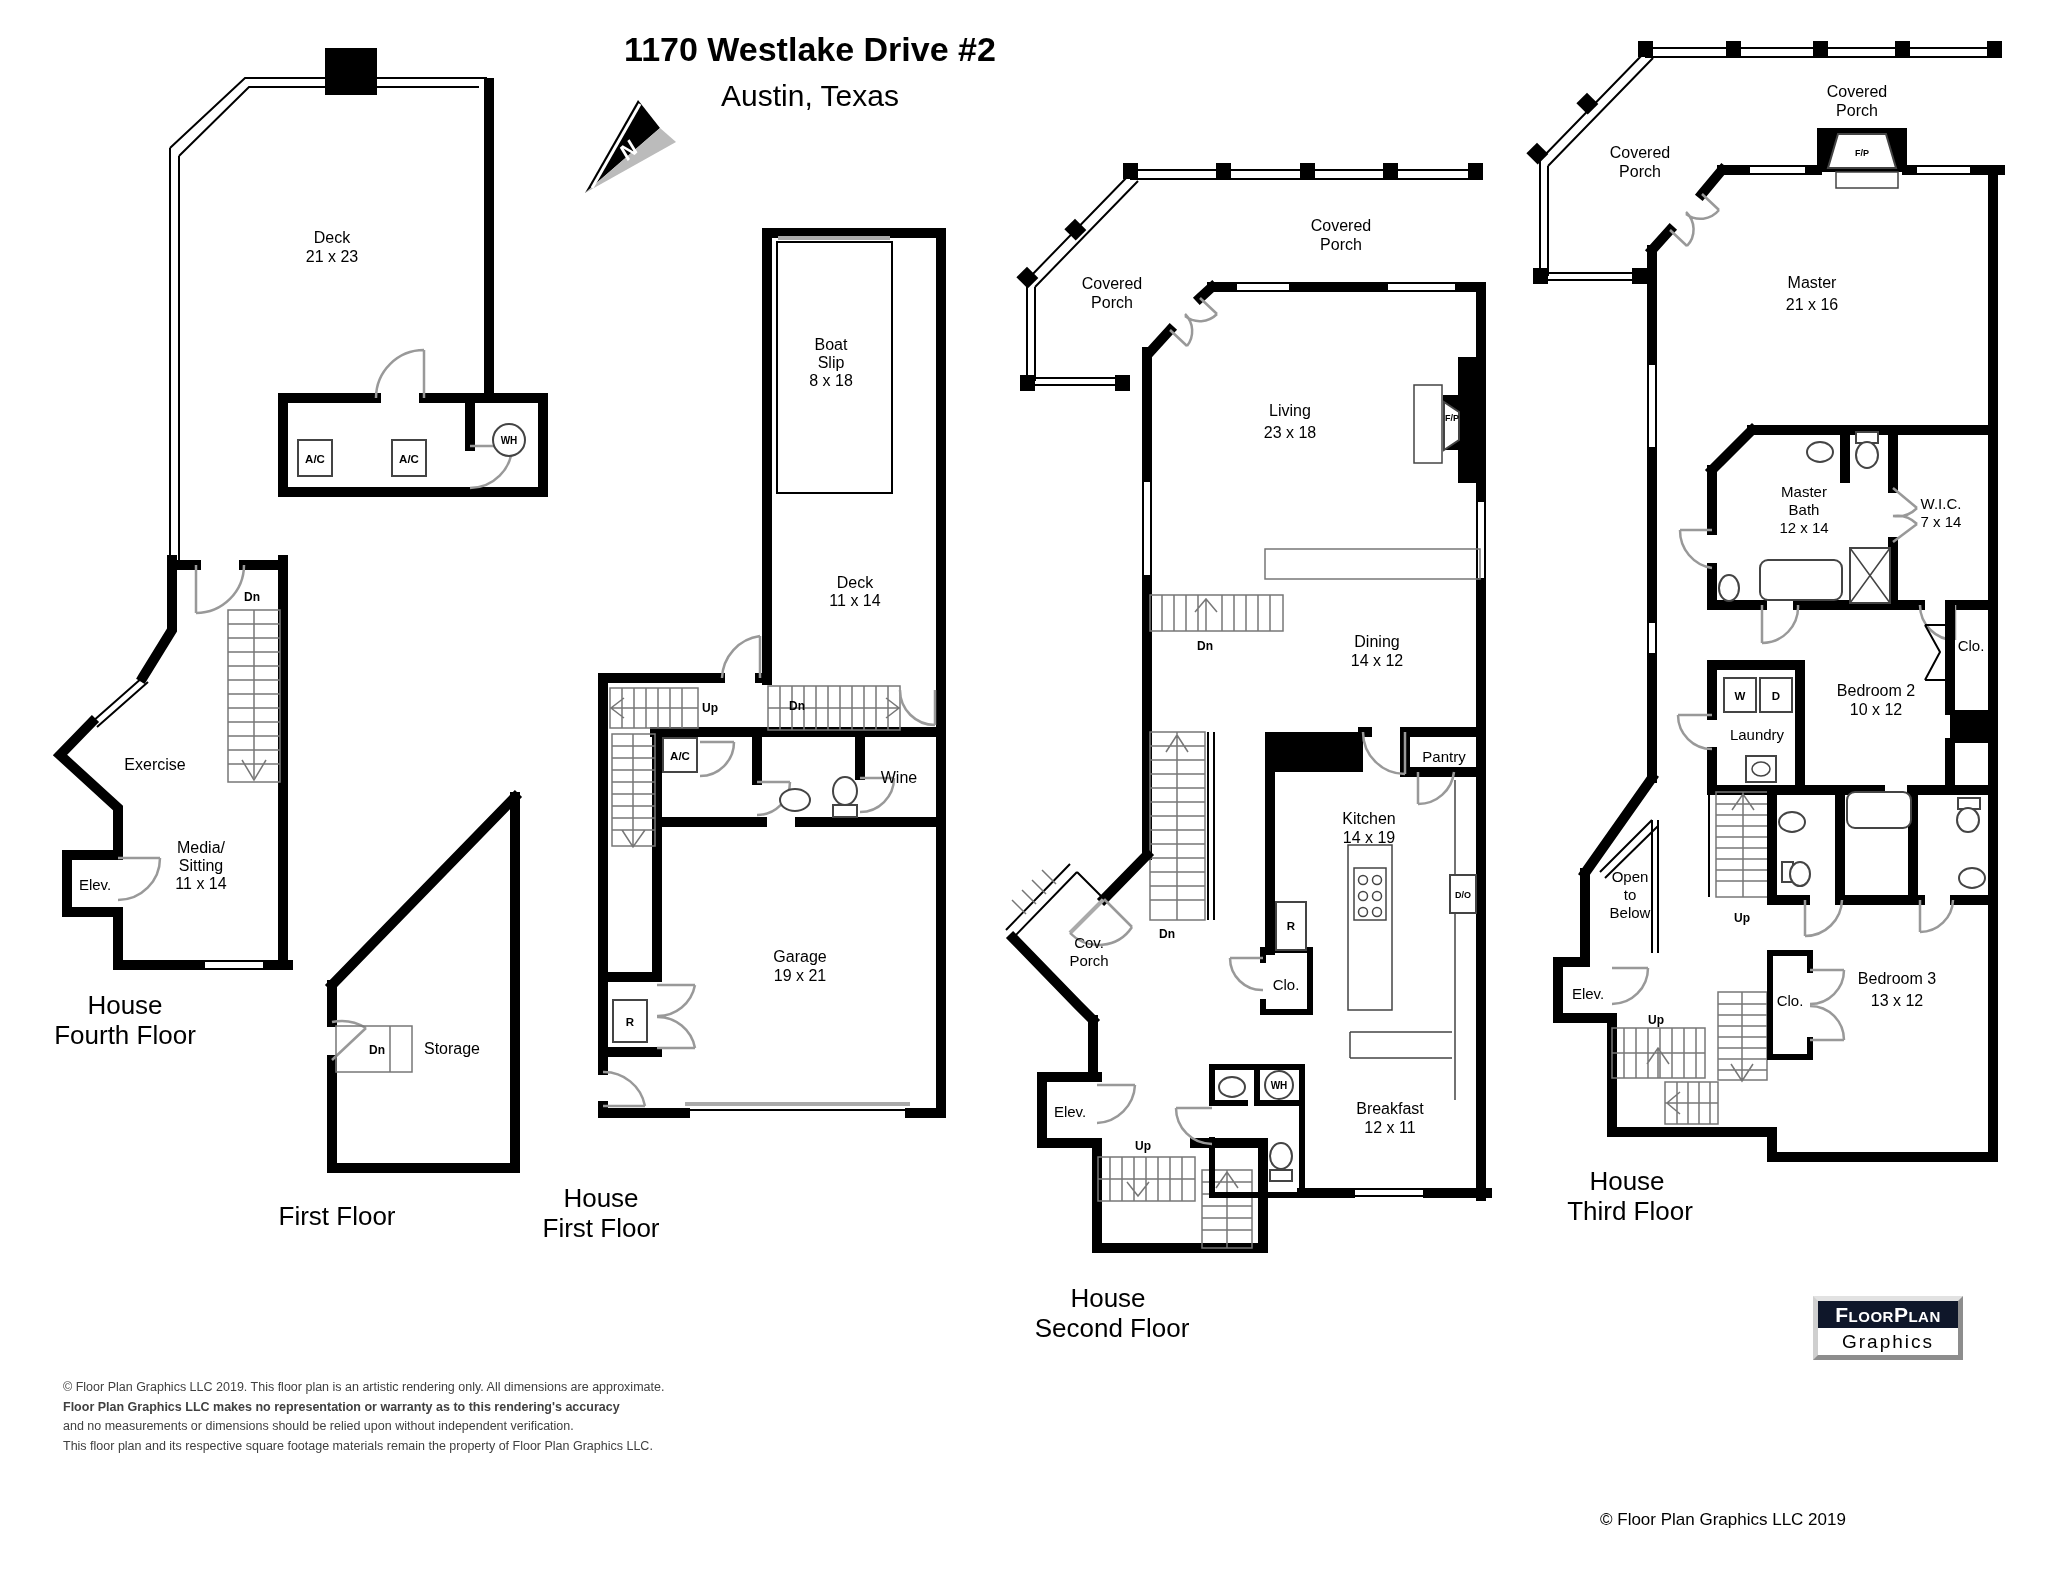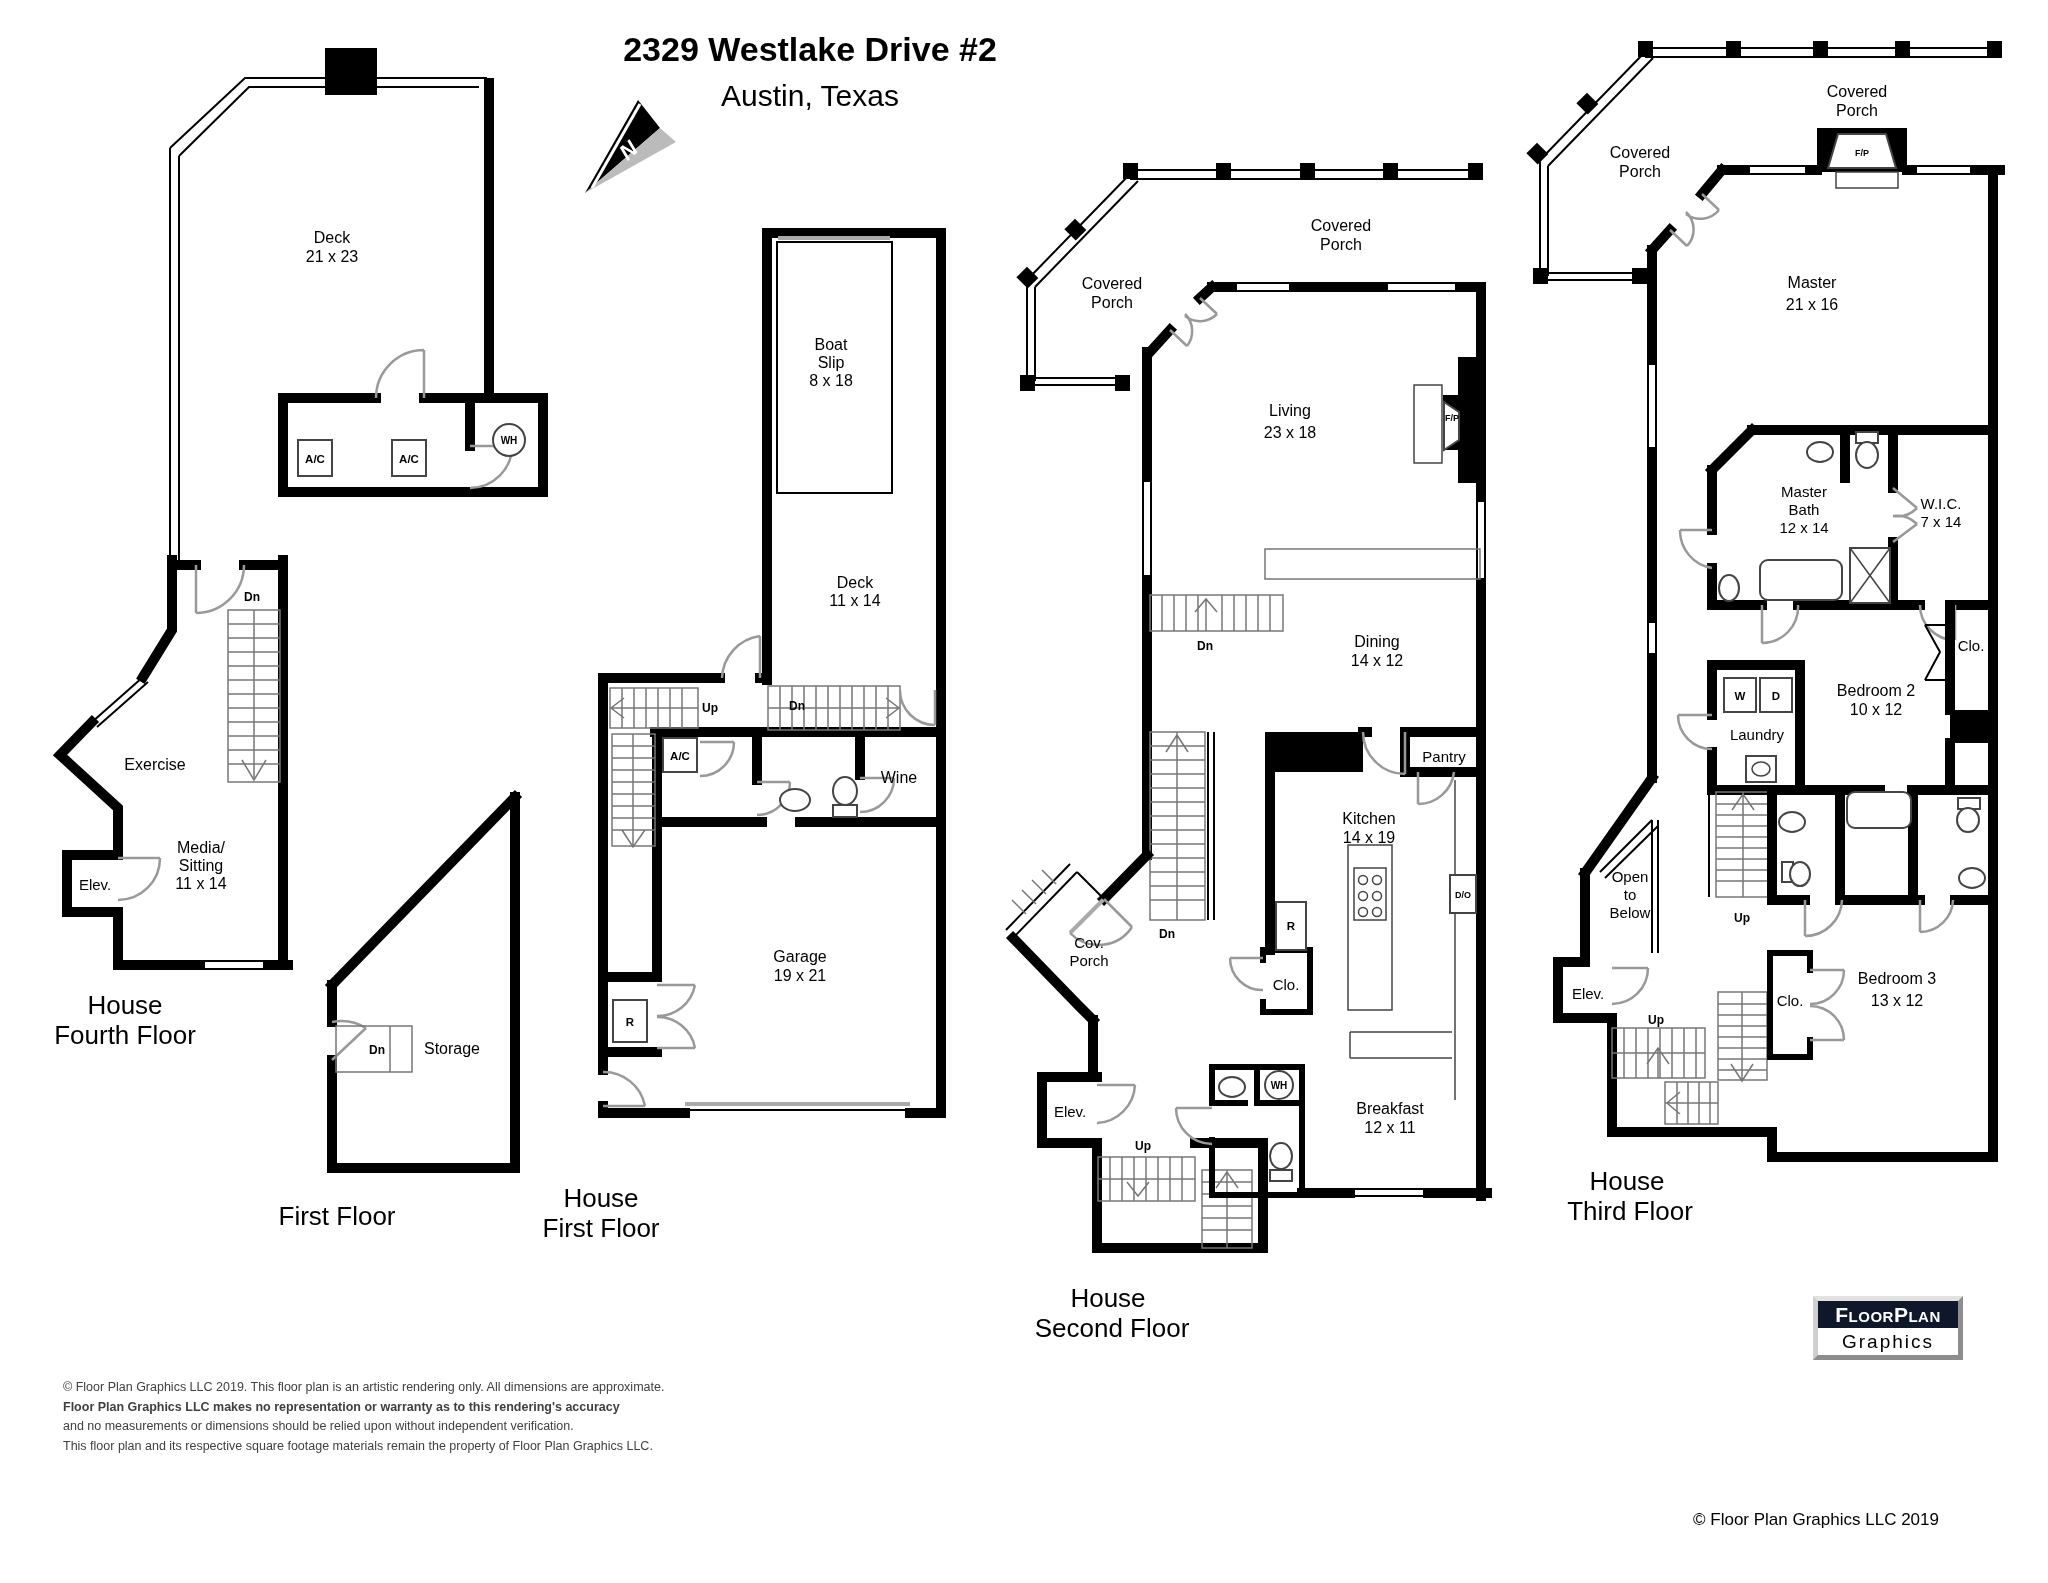--- a/index.html
+++ b/index.html
@@ -28,29 +28,29 @@
   .dn{font-size:12px;font-weight:bold;}
   .fl{font-size:26px;}
   .nN{font-size:22px;font-weight:bold;fill:#fff;font-style:italic;}
   
   .logo{position:absolute;left:1813px;top:1296px;width:150px;height:64px;box-sizing:border-box;
         border:5px solid;border-color:#e2e2e2 #8d8d8d #8d8d8d #cfcfcf;background:#fff;text-align:center;}
   .logo-top{background:#0f172a;color:#fff;font-variant:small-caps;font-weight:bold;font-size:21px;line-height:27px;letter-spacing:.5px;}
   .logo-bot{color:#000;font-size:19px;line-height:27px;letter-spacing:2px;font-weight:500;border-radius:13px;}
   .disc{position:absolute;left:63px;top:1378px;font-size:12.5px;line-height:19.5px;color:#404040;white-space:nowrap;}
   .disc .b{font-weight:bold;}
-  .copy{position:absolute;left:1600px;top:1510px;width:432px;text-align:center;font-size:17px;}
+  .copy{position:absolute;left:1600px;top:1510px;width:432px;text-align:left;font-size:17px;}
 </style>
 </head>
 <body>
 
 <div class="page">
 
   <div class="hdr">
-    <div class="t1">2329 Westlake Drive #2</div>
+    <div class="t1">1170 Westlake Drive #2</div>
     <div class="t2">Austin, Texas</div>
   </div>
 
   <svg width="2048" height="1583" viewBox="0 0 2048 1583">
 
     <g>
       <polygon class="blk" points="585,193 638,100 660,128"></polygon>
       <polygon points="585,193 660,128 676,142" fill="#bbb"></polygon>
       <line x1="640" y1="104" x2="592" y2="188" stroke="#fff" stroke-width="3"></line>
       <text class="nN" x="628" y="158" transform="rotate(-42 628 150)">N</text>

